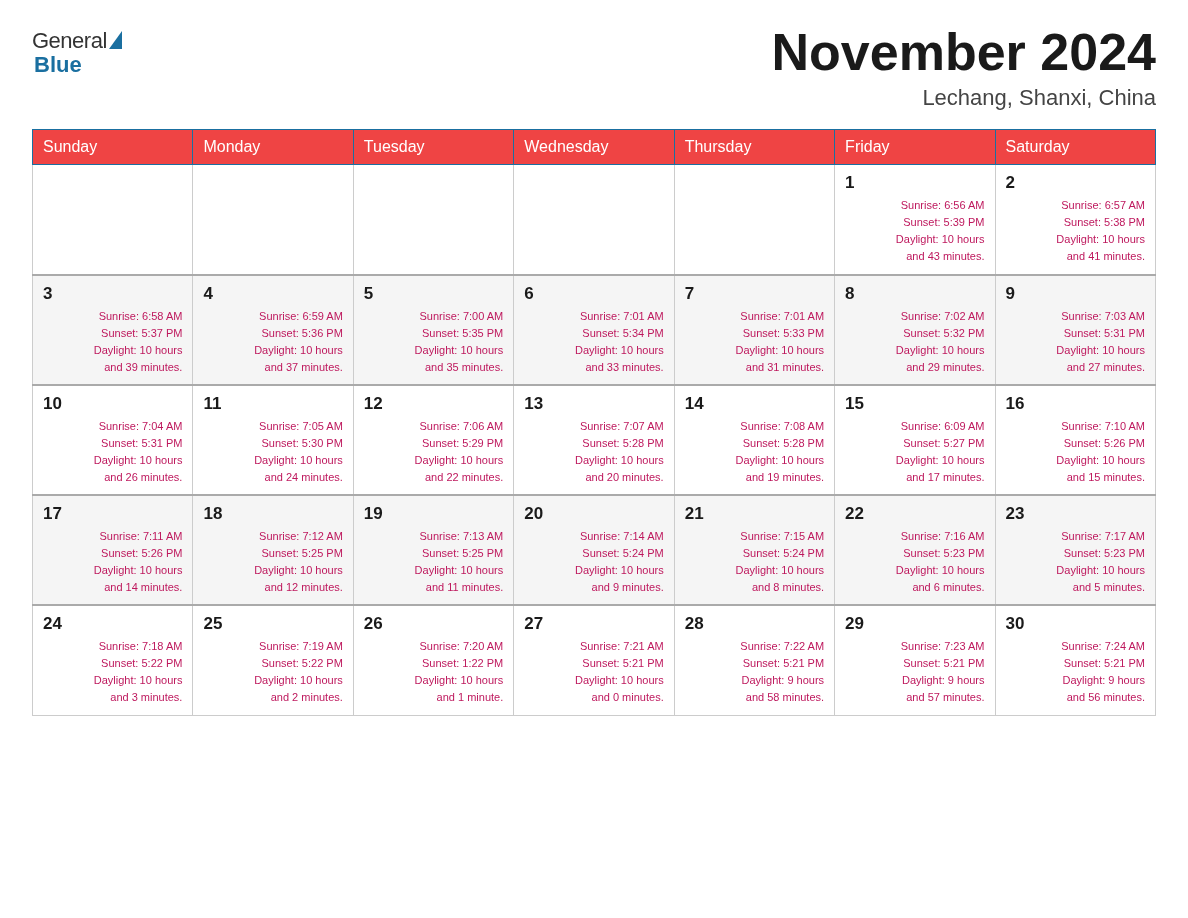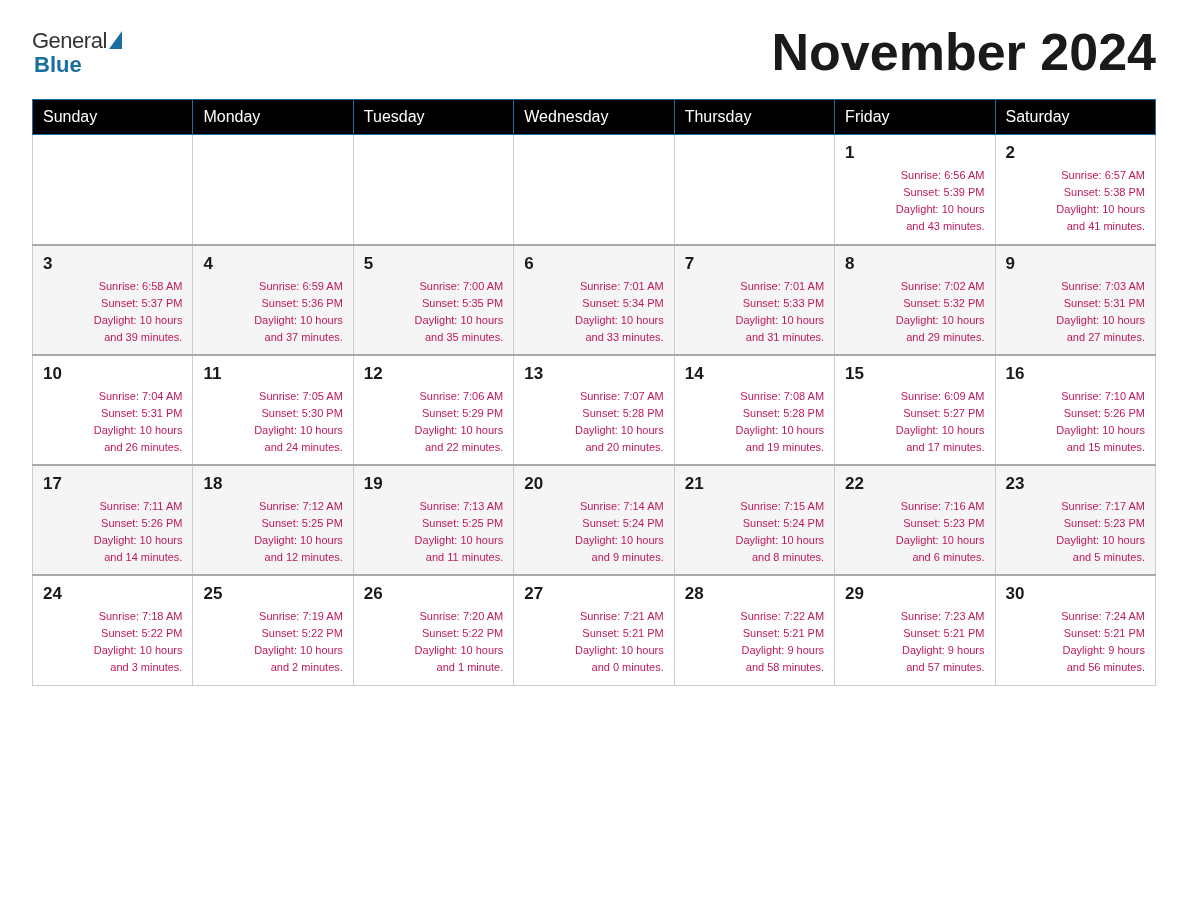--- a/index.html
+++ b/index.html
@@ -61,21 +61,21 @@
       font-size: 22px;
       color: #444;
       margin-top: 4px;
     }
     .calendar-table {
       width: 100%;
       border-collapse: collapse;
       table-layout: fixed;
     }
     .calendar-table th {
-      background: #000000;
+      background: #ef4444;
       color: #fff;
       font-size: 16px;
       font-weight: normal;
       padding: 8px 10px;
       text-align: left;
       border: 1px solid #1a6fa0;
     }
     .calendar-table td {
       vertical-align: top;
       padding: 8px 10px;
@@ -116,20 +116,21 @@
 <div class="header-area">
   <div class="logo">
     <div class="logo-top">
       <span class="logo-general">General</span>
       <div class="logo-triangle"></div>
     </div>
     <span class="logo-blue">Blue</span>
   </div>
   <div class="title-area">
     <div class="month-title">November 2024</div>
+    <div class="location-title">Lechang, Shanxi, China</div>
   </div>
 </div>
 
 <table class="calendar-table">
   <thead>
     <tr>
     <th>Sunday</th>
         <th>Monday</th>
         <th>Tuesday</th>
         <th>Wednesday</th>
@@ -324,21 +325,21 @@
         <td>
           <span class="day-number">25</span>
           <div class="day-info" style="white-space: pre-line;">Sunrise: 7:19 AM
 Sunset: 5:22 PM
 Daylight: 10 hours
 and 2 minutes.</div>
         </td>
         <td>
           <span class="day-number">26</span>
           <div class="day-info" style="white-space: pre-line;">Sunrise: 7:20 AM
-Sunset: 5:22 PM
+Sunset: 1:22 PM
 Daylight: 10 hours
 and 1 minute.</div>
         </td>
         <td>
           <span class="day-number">27</span>
           <div class="day-info" style="white-space: pre-line;">Sunrise: 7:21 AM
 Sunset: 5:21 PM
 Daylight: 10 hours
 and 0 minutes.</div>
         </td>

